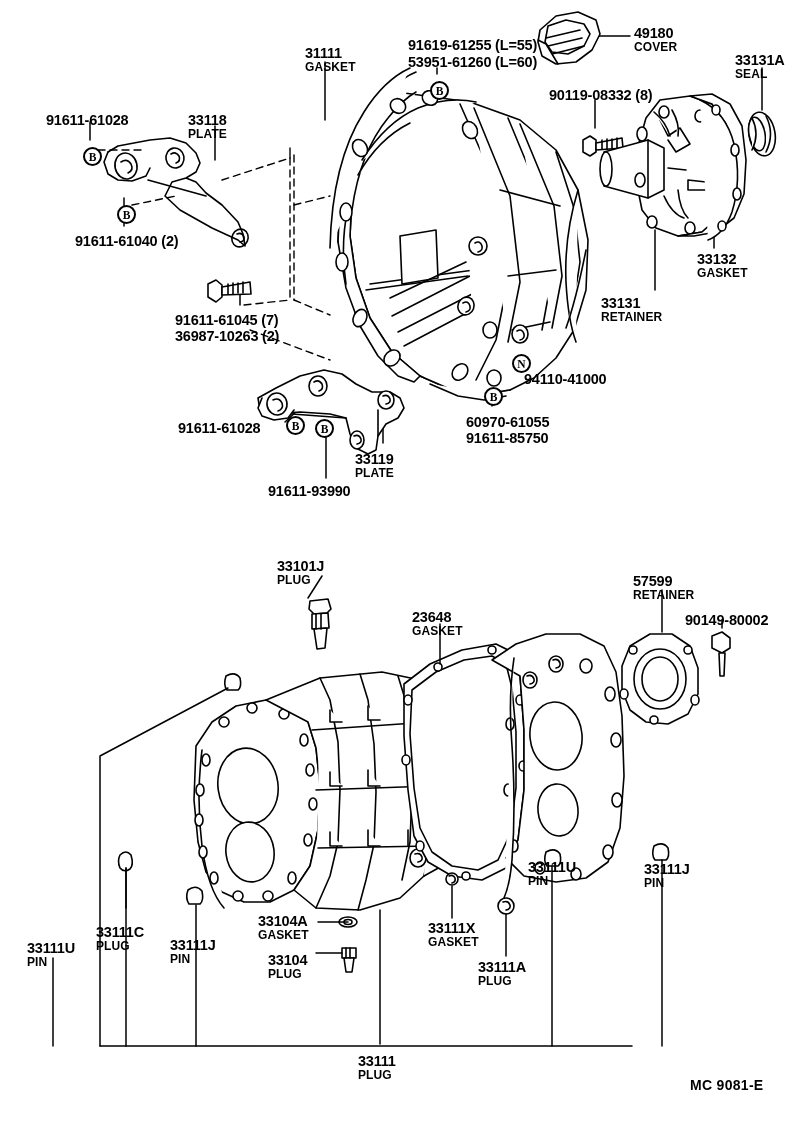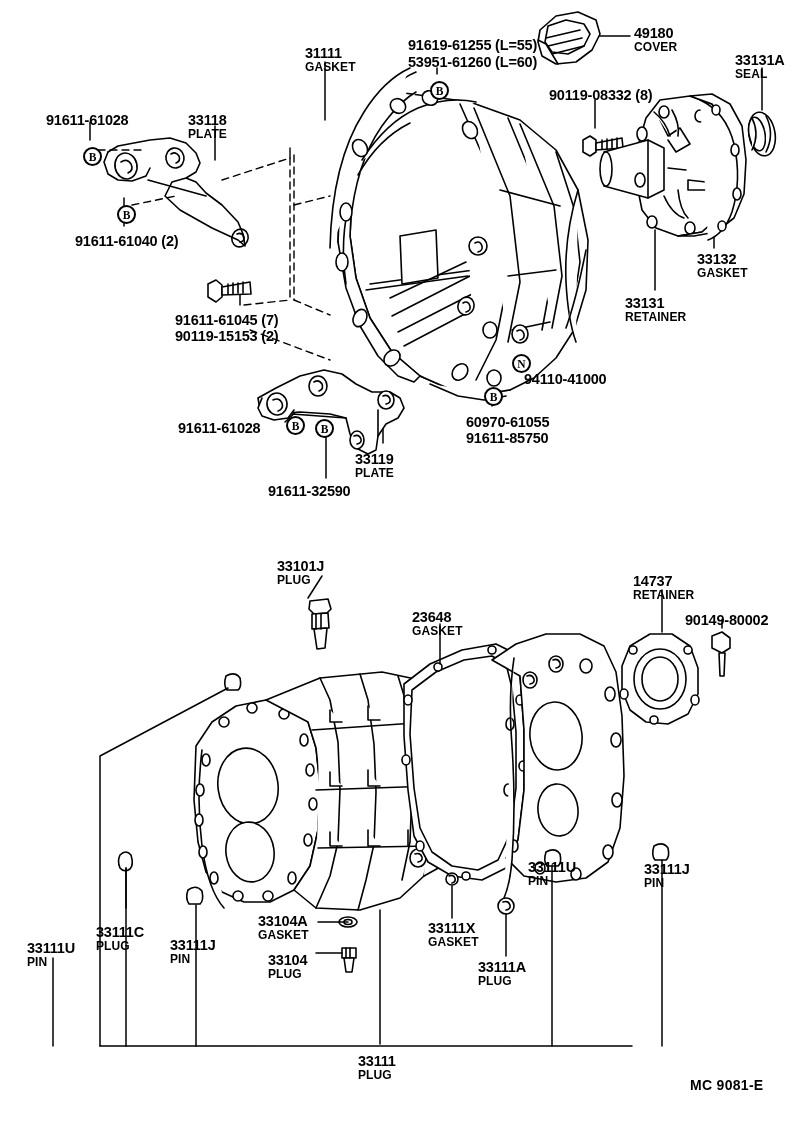--- a/index.html
+++ b/index.html
@@ -419,48 +419,48 @@
   <div class="pn">33131A</div>
   <div class="sub">SEAL</div>
 </div>
 <div class="lbl lft" style="left:549px;top:88px">
   <div class="pn">90119-08332 (8)</div>
 </div>
 <div class="lbl lft" style="left:697px;top:252px">
   <div class="pn">33132</div>
   <div class="sub">GASKET</div>
 </div>
-<div class="lbl lft" style="left:625px;top:296px">
+<div class="lbl lft" style="left:601px;top:296px">
   <div class="pn">33131</div>
   <div class="sub">RETAINER</div>
 </div>
 <div class="lbl lft" style="left:175px;top:313px">
   <div class="pn">91611-61045 (7)</div>
 </div>
 <div class="lbl lft" style="left:175px;top:329px">
-  <div class="pn">90119-15153 (2)</div>
+  <div class="pn">36987-10263 (2)</div>
 </div>
 <div class="lbl lft" style="left:524px;top:372px">
   <div class="pn">94110-41000</div>
 </div>
 <div class="lbl lft" style="left:466px;top:415px">
   <div class="pn">60970-61055</div>
 </div>
 <div class="lbl lft" style="left:466px;top:431px">
   <div class="pn">91611-85750</div>
 </div>
 <div class="lbl lft" style="left:178px;top:421px">
   <div class="pn">91611-61028</div>
 </div>
 <div class="lbl lft" style="left:355px;top:452px">
   <div class="pn">33119</div>
   <div class="sub">PLATE</div>
 </div>
 <div class="lbl lft" style="left:268px;top:484px">
-  <div class="pn">91611-32590</div>
+  <div class="pn">91611-93990</div>
 </div>
 
 <div class="badge" style="left:83px;top:147px">
       <span class="cnum">B</span>
     </div>
 <div class="badge" style="left:117px;top:205px">
       <span class="cnum">B</span>
     </div>
 <div class="badge" style="left:430px;top:81px">
       <span class="cnum">B</span>
@@ -480,21 +480,21 @@
 
 <div class="lbl lft" style="left:277px;top:559px">
   <div class="pn">33101J</div>
   <div class="sub">PLUG</div>
 </div>
 <div class="lbl lft" style="left:412px;top:610px">
   <div class="pn">23648</div>
   <div class="sub">GASKET</div>
 </div>
 <div class="lbl lft" style="left:633px;top:574px">
-  <div class="pn">14737</div>
+  <div class="pn">57599</div>
   <div class="sub">RETAINER</div>
 </div>
 <div class="lbl lft" style="left:685px;top:613px">
   <div class="pn">90149-80002</div>
 </div>
 <div class="lbl lft" style="left:96px;top:925px">
   <div class="pn">33111C</div>
   <div class="sub">PLUG</div>
 </div>
 <div class="lbl lft" style="left:27px;top:941px">

